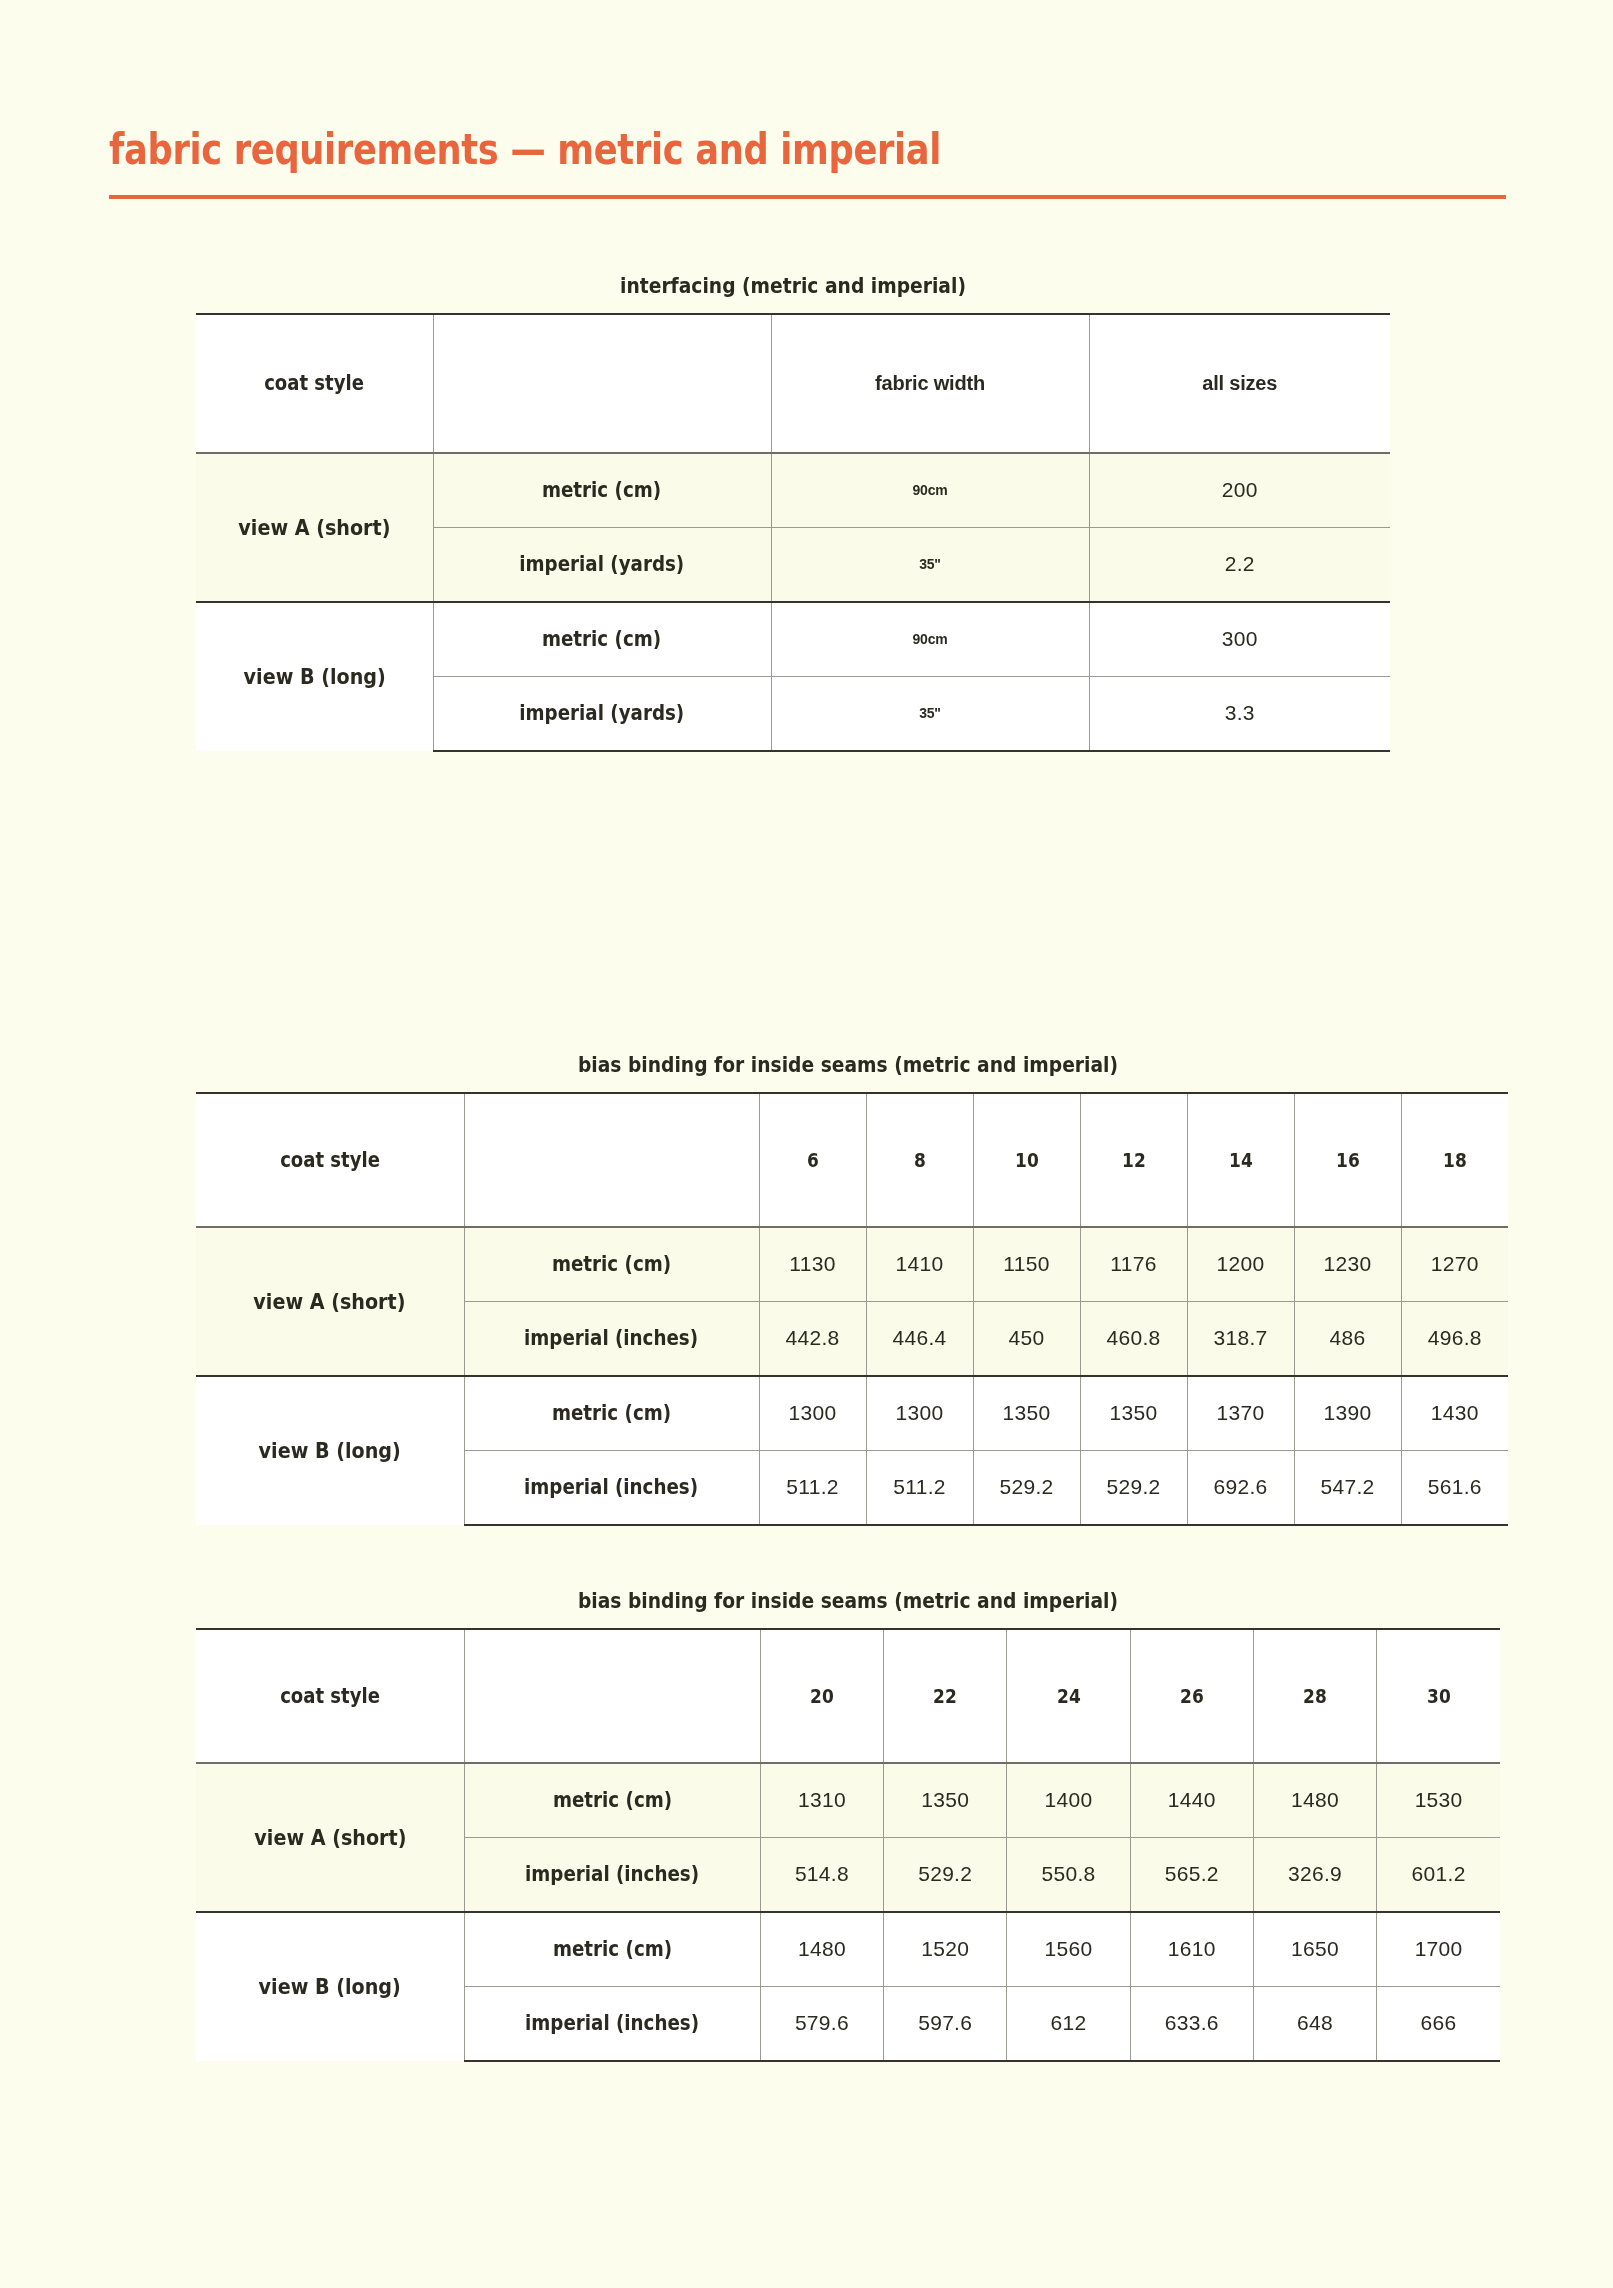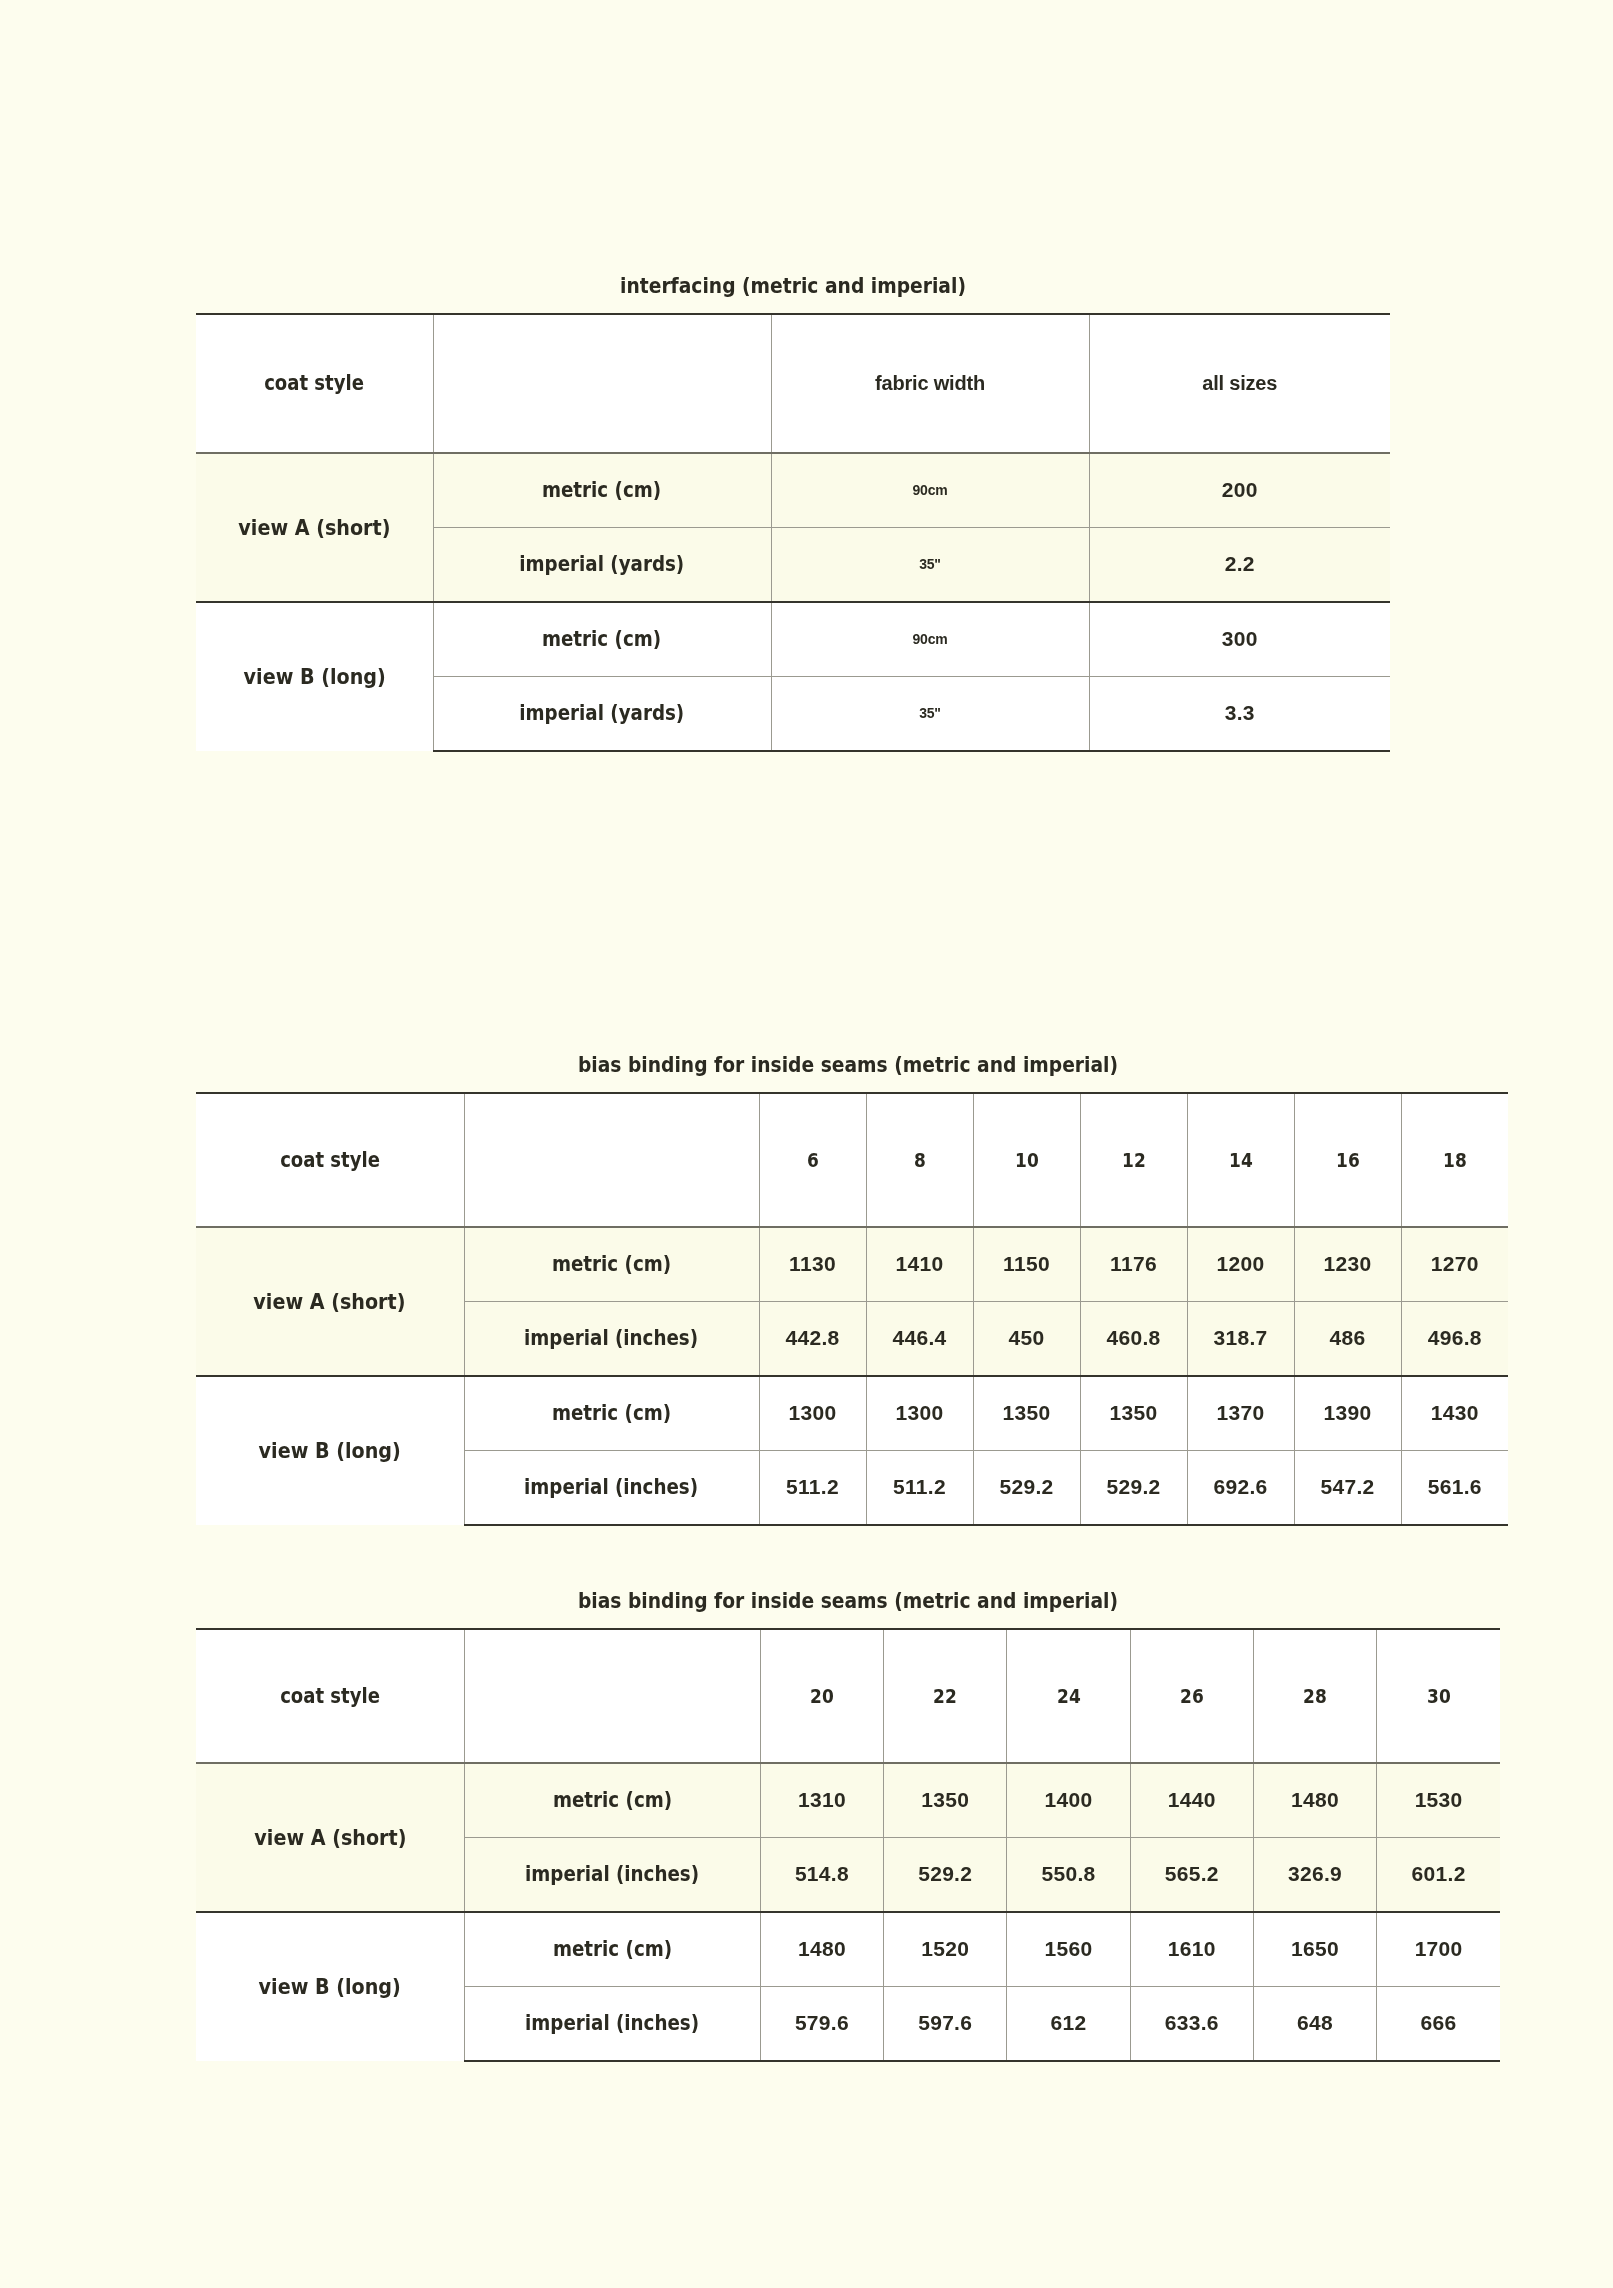--- a/index.html
+++ b/index.html
@@ -126,21 +126,21 @@
   }
   .cell-unit {
     font-family: "DejaVu Sans", sans-serif;
     font-weight: bold;
     font-size: 21px;
     transform: scaleX(0.87);
     display: inline-block;
   }
   .cell-val {
     font-family: "Liberation Sans", sans-serif;
-    font-weight: bold;
+    font-weight: normal;
     font-size: 21px;
     letter-spacing: 0.3px;
   }
   .cell-val.strong {
     font-family: Liberation Sans, sans-serif;
     font-weight: bold;
     font-size: 14px;
     letter-spacing: -0.2px;
   }
   .cell-size {
@@ -176,20 +176,24 @@
   #table-bias-2 .c1 { width: 295px; }
   #table-bias-2 .sz { width: 123px; }
   #table-bias-2 tr.head-row td { height: 132px; }
   #table-bias-2 tr.data td { height: 73px; }
 </style>
 </head>
 <body>
 
 <div class="page">
 
+  <div class="title-block">
+    <h1 class="page-title">fabric requirements — metric and imperial</h1>
+    <div class="title-rule"></div>
+  </div>
 
   <div class="table-block" id="table-interfacing">
     <div class="table-caption">interfacing (metric and imperial)</div>
     <table class="fabric">
       <colgroup>
         <col class="c0">
           <col class="c1">
           <col class="c2">
           <col class="c3">
       </colgroup>

